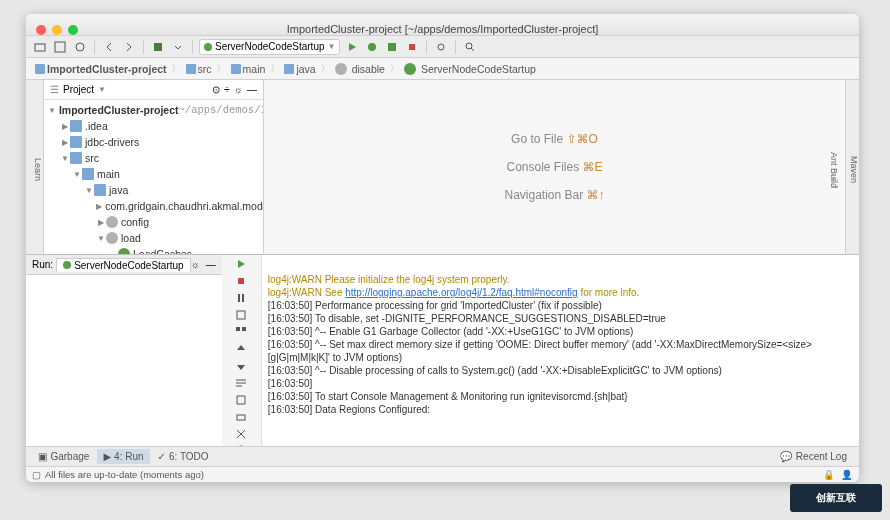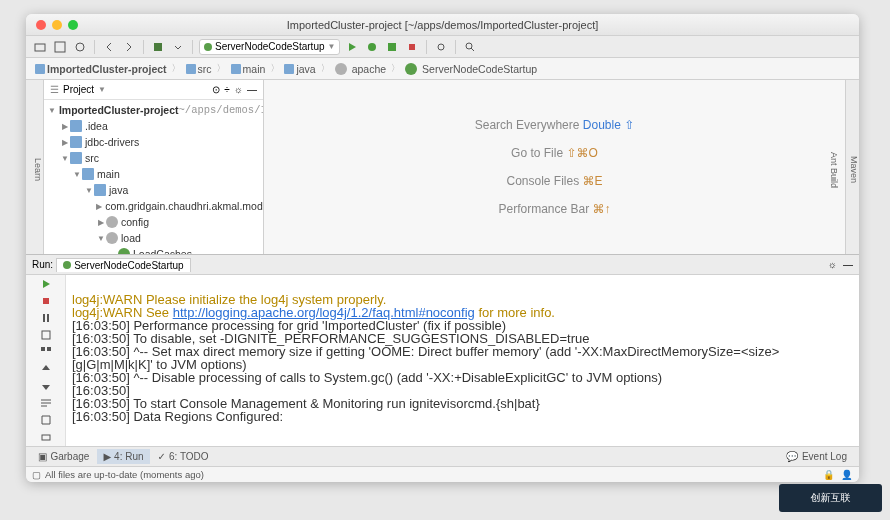--- a/index.html
+++ b/index.html
@@ -1,18 +1,18 @@
 <!DOCTYPE html>
 <html><head>
 <meta charset="utf-8">
 <style>
 * { margin:0; padding:0; box-sizing:border-box; font-family:-apple-system,BlinkMacSystemFont,"Segoe UI",sans-serif; }
 body { background:#e8e8e8; width:890px; height:520px; position:relative; }
 .window { position:absolute; left:26px; top:14px; width:833px; height:468px; background:#f0f0f0; border-radius:6px; box-shadow:0 2px 12px rgba(0,0,0,.25); overflow:hidden; display:flex; flex-direction:column; }
-.titlebar { height:22px; background:linear-gradient(#f5f5f5,#e5e5e5); display:flex; align-items:center; border-bottom:1px solid #d0d0d0; position:relative; }
+.titlebar { height:22px; background:linear-gradient(#f5f5f5,#e5e5e5); display:flex; align-items:flex-end; border-bottom:1px solid #d0d0d0; position:relative; }
 .traffic { display:flex; gap:6px; padding-left:10px; }
 .dot { width:10px; height:10px; border-radius:50%; }
 .dot.red{background:#ff5f57}.dot.yellow{background:#ffbd2e}.dot.green{background:#28c940}
 .title { position:absolute; width:100%; text-align:center; font-size:11px; color:#444; pointer-events:none; }
 .toolbar { height:22px; background:#ececec; border-bottom:1px solid #d0d0d0; display:flex; align-items:center; padding:0 6px; gap:4px; }
 .tbicon { width:16px; height:16px; display:flex; align-items:center; justify-content:center; }
 .tbicon svg{width:12px;height:12px;fill:#555}
 .sep{width:1px;height:14px;background:#ccc;margin:0 2px}
 .run-config{height:16px;border:1px solid #ccc;border-radius:3px;background:#fff;font-size:10px;padding:0 4px;display:flex;align-items:center;gap:3px}
 .green-dot{width:8px;height:8px;background:#5a9e4a;border-radius:50%}
@@ -33,36 +33,36 @@
 .tree-icon{width:12px;height:12px;margin-right:3px;border-radius:1px}
 .icon-folder{background:#7aa7d4}
 .icon-mod{background:#6a8aa8}
 .icon-pkg{background:#b0b0b0;border-radius:50%}
 .icon-class{background:#5a9e4a;border-radius:50%}
 .tree-label.bold{font-weight:bold}
 .editor{flex:1;background:#f7f7f7;display:flex;flex-direction:column;align-items:center;justify-content:center;gap:14px;color:#888}
 .editor-row{font-size:12px}
 .editor-row .key{color:#c88a3a}
 .editor-row .link{color:#3a7bd5}
-.run-panel{border-top:1px solid #c0c0c0;background:#fff;display:flex;flex-direction:column;height:192px}
+.run-panel{border-top:1px solid #c0c0c0;background:#fff;display:flex;flex-direction:row;height:192px}
 .run-header{height:20px;background:#ececec;border-bottom:1px solid #d0d0d0;display:flex;align-items:center;font-size:10px;padding:0 6px;justify-content:space-between}
 .run-tabs{display:flex;align-items:center;gap:3px}
 .run-tab{background:#fff;border:1px solid #ccc;border-bottom:none;padding:1px 6px;display:flex;align-items:center;gap:3px;font-size:10px}
 .run-body{display:flex;flex:1;min-height:0}
 .run-gutter{width:40px;background:#f5f5f5;border-right:1px solid #e0e0e0;display:flex;flex-direction:column;align-items:center;padding:3px 0;gap:5px}
 .run-gutter .tbicon{width:14px;height:14px}
-.console{flex:1;overflow:auto;padding:18px 6px;font-family:Menlo,Consolas,monospace;font-size:13px;line-height:13px;color:#333}
+.console{flex:1;overflow:auto;padding:18px 6px;font-family:Menlo,Consolas,monospace;font-size:10px;line-height:13px;color:#333}
 .console .warn{color:#b58900}
 .console .link{color:#2a6fd6;text-decoration:underline}
 .bottom-tabs{height:20px;background:#ececec;border-top:1px solid #d0d0d0;display:flex;align-items:center;font-size:10px;justify-content:space-between;padding:0 6px}
 .bottom-left{display:flex;gap:2px}
 .btab{padding:2px 6px;display:flex;align-items:center;gap:3px;color:#555}
 .btab.active{background:#d0dbe8}
 .statusbar{height:16px;background:#f5f5f5;border-top:1px solid #d0d0d0;display:flex;align-items:center;font-size:9.5px;color:#555;padding:0 6px;justify-content:space-between}
-.logo{position:absolute;right:8px;bottom:8px;width:103px;height:28px;background:#1a2b3c;border-radius:3px;display:flex;align-items:center;justify-content:center;color:#fff;font-size:10px;font-weight:normal}
+.logo{position:absolute;right:8px;bottom:8px;width:92px;height:28px;background:#1a2b3c;border-radius:3px;display:flex;align-items:center;justify-content:center;color:#fff;font-size:10px;font-weight:bold}
 </style>
 </head>
 <body>
 
 <div class="window">
 
   <div class="titlebar">
     <div class="traffic">
       <div class="dot red"></div>
       <div class="dot yellow"></div>
@@ -166,21 +166,21 @@
         <span>main</span>
       </div>
     <span class="bc-sep">〉</span>
     <div class="bc-item">
         <div class="folder-icon"></div>
         <span>java</span>
       </div>
     <span class="bc-sep">〉</span>
     <div class="bc-item">
         <div class="tree-icon icon-pkg"></div>
-        <span>apache</span>
+        <span>disable</span>
       </div>
     <span class="bc-sep">〉</span>
     <div class="bc-item">
         <div class="tree-icon icon-class"></div>
         <span>ServerNodeCodeStartup</span>
       </div>
   </div>
 
   <div class="content">
     <div class="left-gutter">
@@ -251,24 +251,23 @@
           </div>
           <div class="tree-row" style="padding-left: 64px;">
             <span class="caret"></span>
             <div class="tree-icon icon-class"></div>
             <span class="tree-label">LoadCaches</span>
           </div>
         </div>
     </div>
 
     <div class="editor">
-      <div class="editor-row"><span>Search Everywhere</span> <span class="link">Double ⇧</span></div>
       <div class="editor-row"><span>Go to File</span> <span class="key">⇧⌘O</span></div>
       <div class="editor-row"><span>Console Files</span> <span class="key">⌘E</span></div>
-      <div class="editor-row"><span>Performance Bar</span> <span class="key">⌘↑</span></div>
+      <div class="editor-row"><span>Navigation Bar</span> <span class="key">⌘↑</span></div>
     </div>
 
     <div class="right-gutter">
       <span>Maven</span>
       <span>Ant Build</span>
     </div>
   </div>
 
   <div class="run-panel">
     <div class="run-header">
@@ -347,20 +346,21 @@
             <svg viewBox="0 0 12 12">
               <circle cx="6" cy="6" r="5" fill="none" stroke="#555"></circle>
             </svg>
           </div>
       </div>
       <div class="console" id="console">
           <div class="warn">    log4j:WARN Please initialize the log4j system properly.</div>
           <div class="warn">    log4j:WARN See <span class="link">http://logging.apache.org/log4j/1.2/faq.html#noconfig</span> for more info.</div>
           <div>[16:03:50] Performance processing for grid 'ImportedCluster' (fix if possible)</div>
           <div>[16:03:50] To disable, set -DIGNITE_PERFORMANCE_SUGGESTIONS_DISABLED=true</div>
+          <div>[16:03:50]   ^-- Enable G1 Garbage Collector (add '-XX:+UseG1GC' to JVM options)</div>
           <div>[16:03:50]   ^-- Set max direct memory size if getting 'OOME: Direct buffer memory' (add '-XX:MaxDirectMemorySize=&lt;size&gt;[g|G|m|M|k|K]' to JVM options)</div>
           <div>[16:03:50]   ^-- Disable processing of calls to System.gc() (add '-XX:+DisableExplicitGC' to JVM options)</div>
           <div>[16:03:50]</div>
           <div>[16:03:50] To start Console Management &amp; Monitoring run ignitevisorcmd.{sh|bat}</div>
           <div>[16:03:50] Data Regions Configured:</div>
         </div>
     </div>
   </div>
 
   <div class="bottom-tabs">
@@ -373,21 +373,21 @@
           <span>▶</span>
           <span>4: Run</span>
         </div>
         <div class="btab">
           <span>✓</span>
           <span>6: TODO</span>
         </div>
       </div>
     <div class="btab">
       <span>💬</span>
-      <span>Event Log</span>
+      <span>Recent Log</span>
     </div>
   </div>
 
   <div class="statusbar">
     <div style="display:flex;align-items:center;gap:4px">
       <span>▢</span>
       <span>All files are up-to-date (moments ago)</span>
     </div>
     <div style="display:flex;gap:6px">
       <span>🔒</span>

